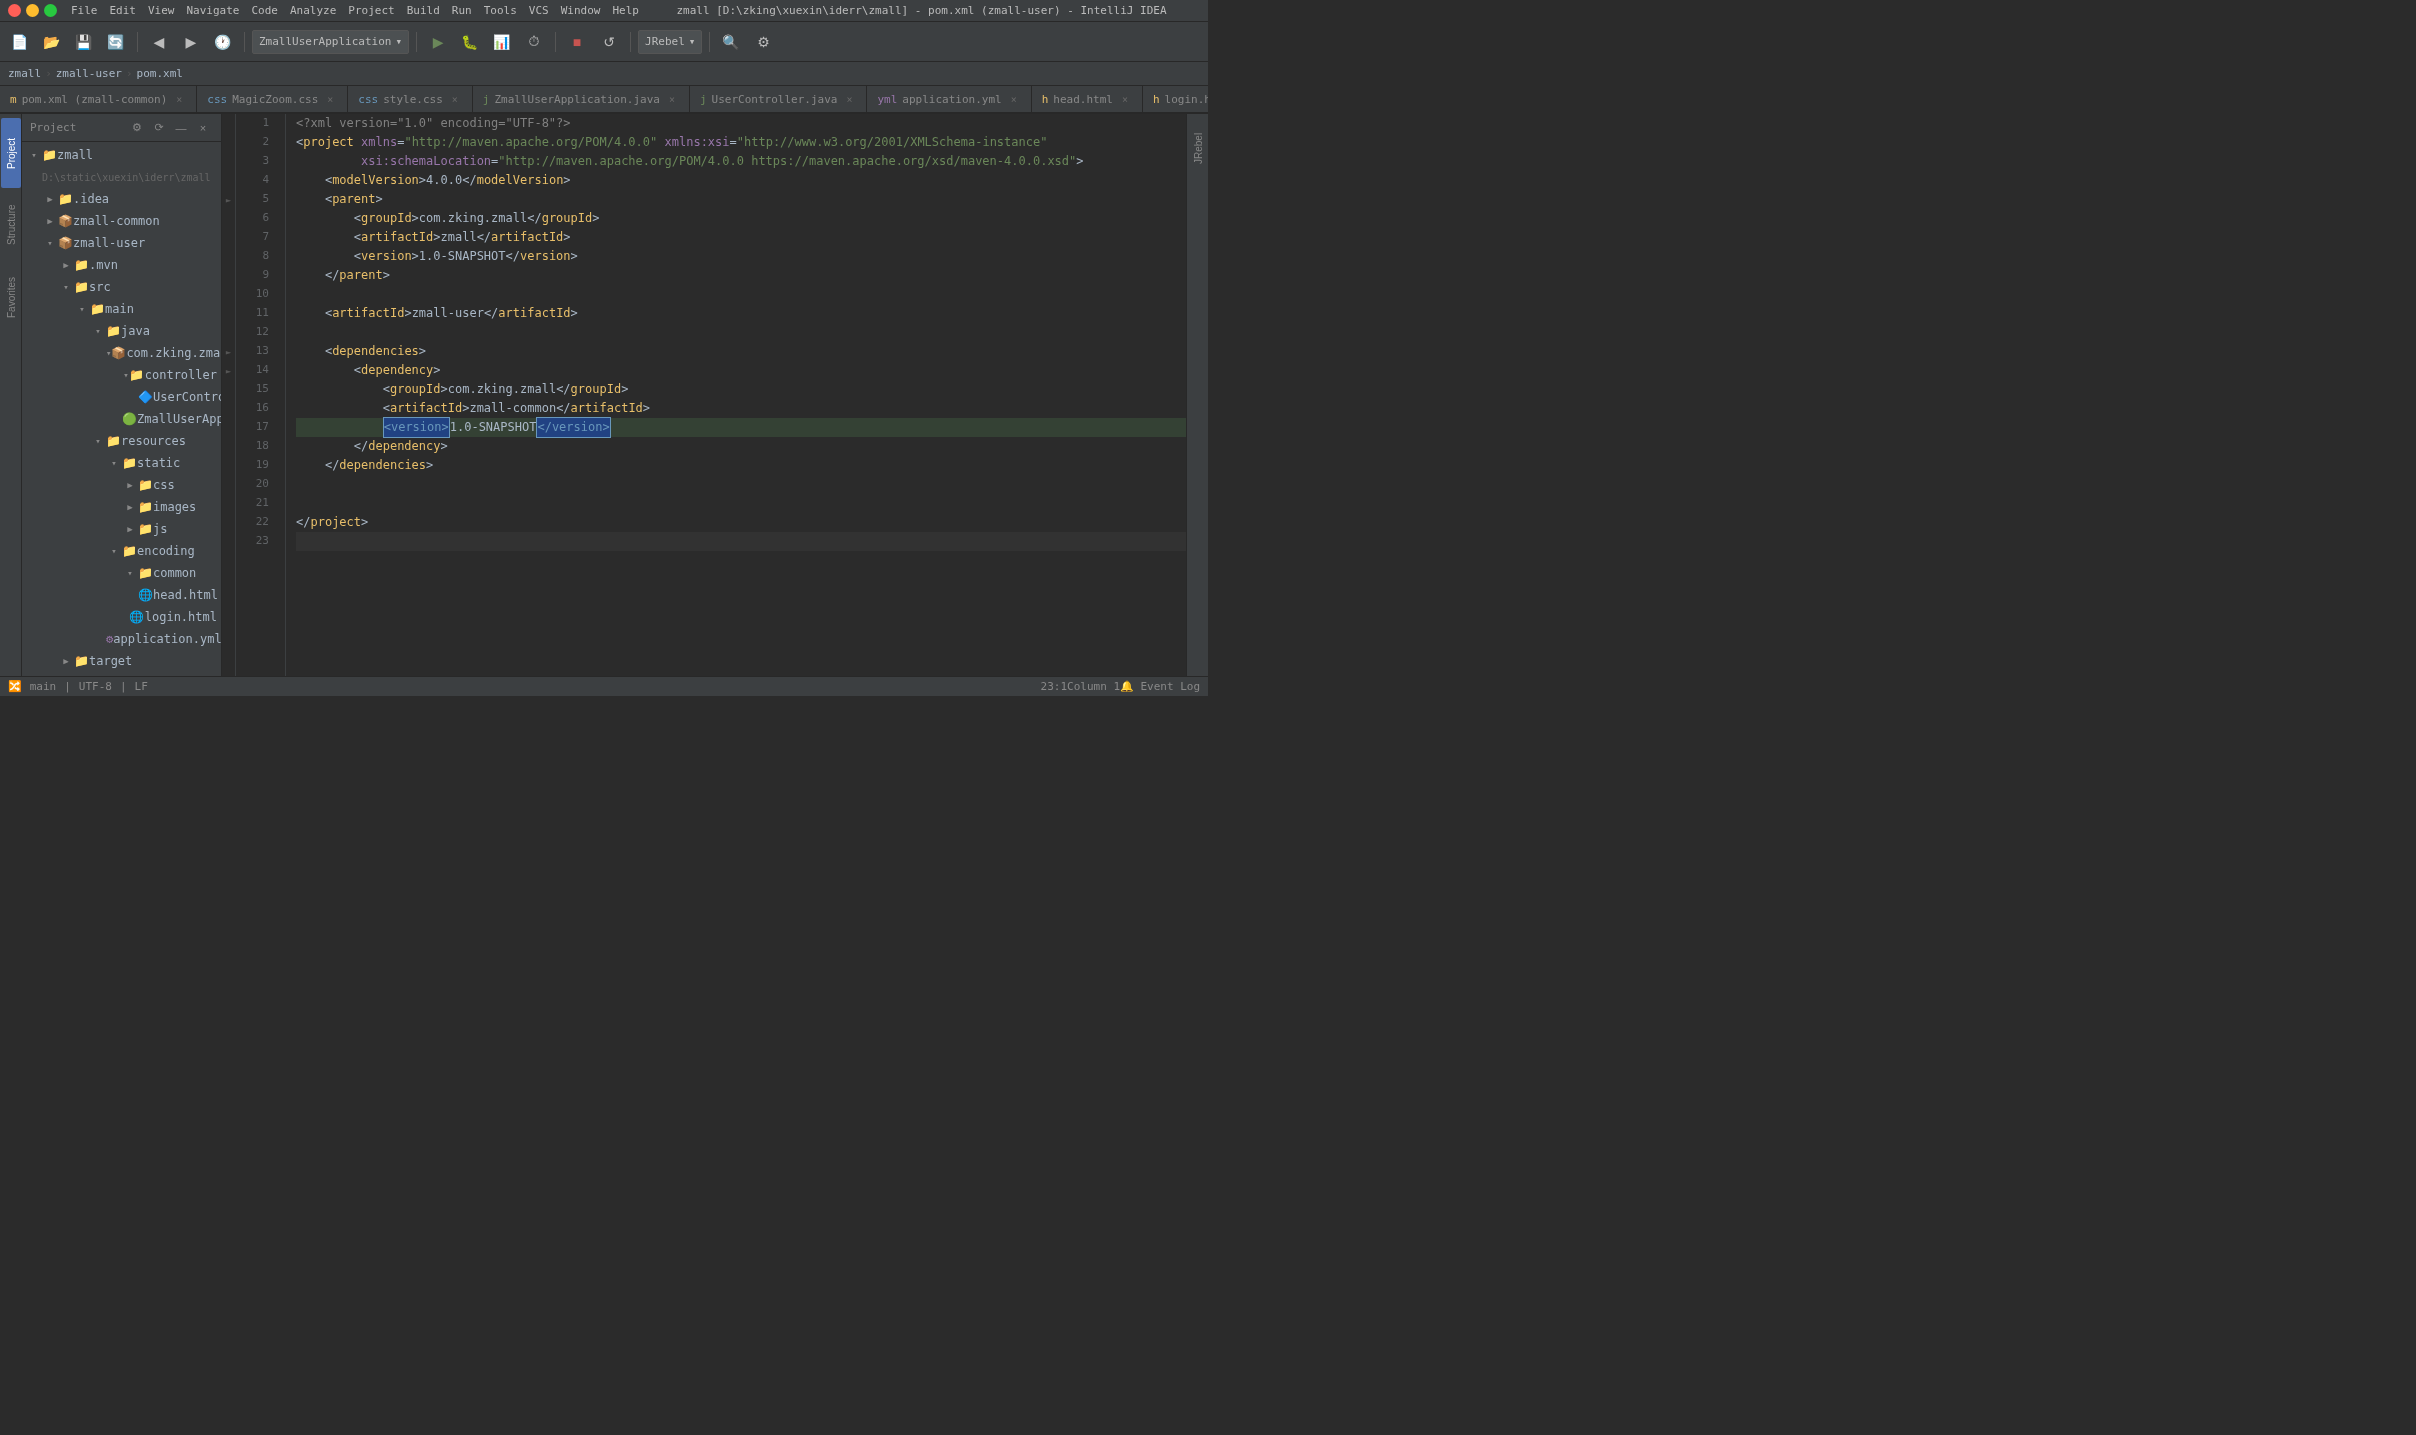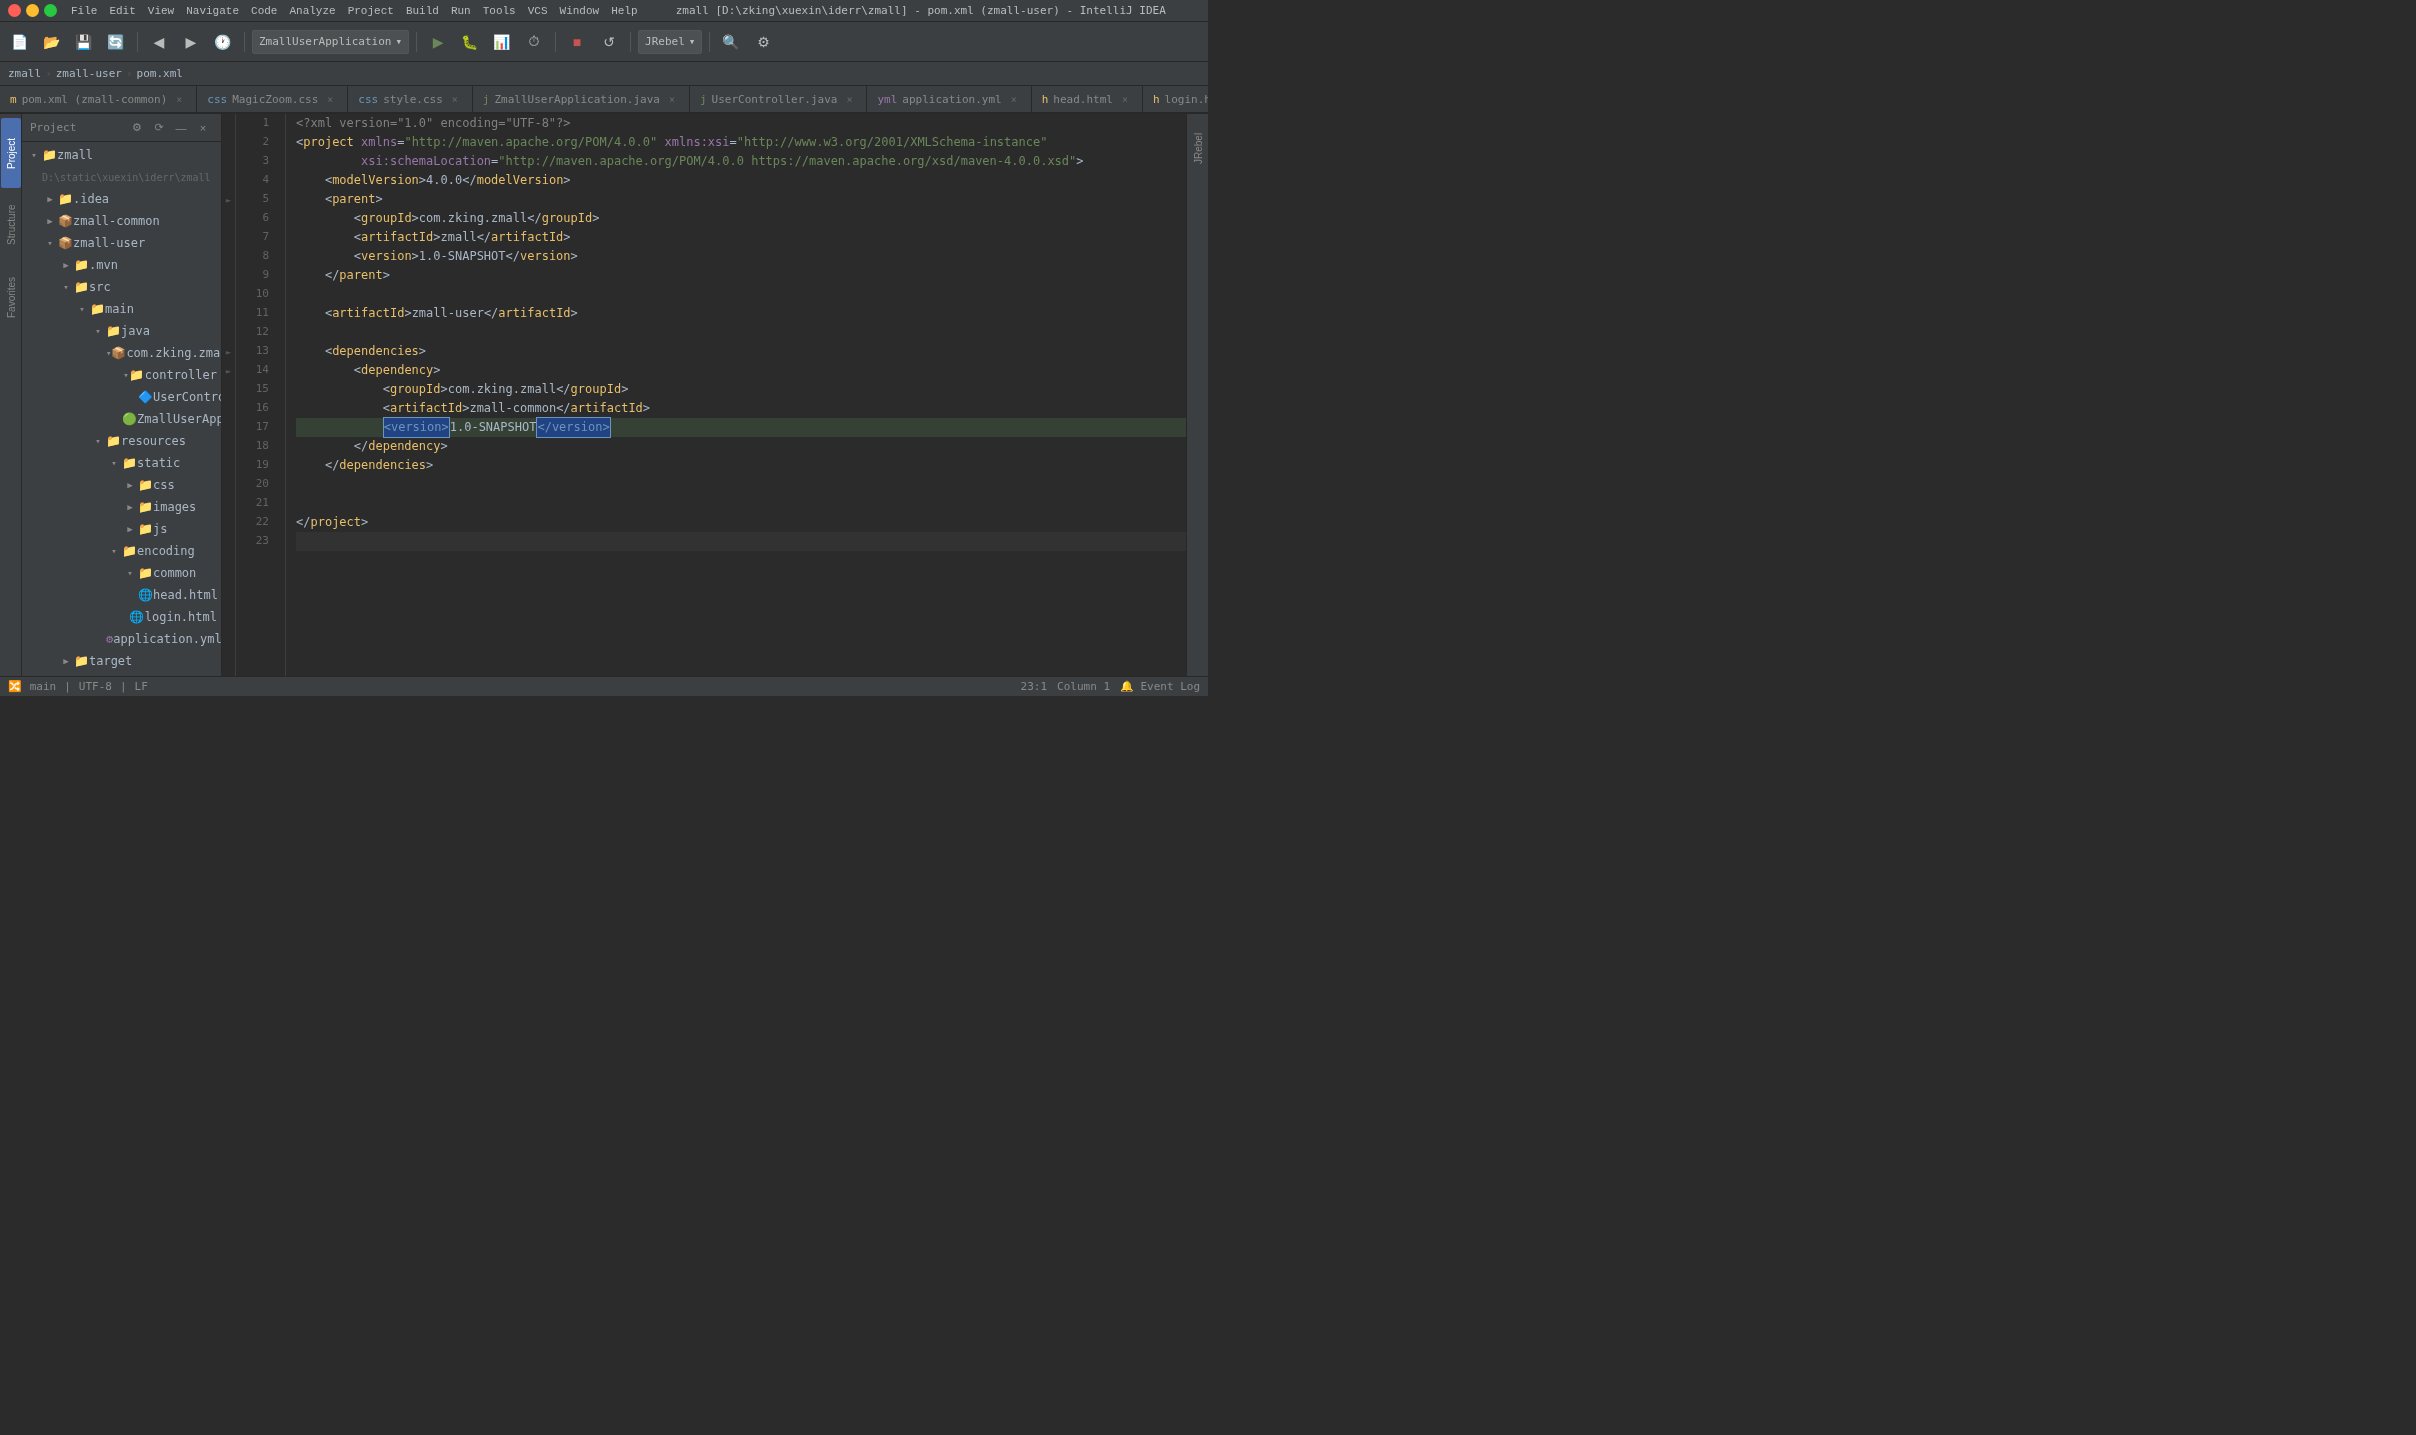--- a/index.html
+++ b/index.html
@@ -23,21 +23,21 @@
       color: #bbbbbb;
       font-size: 11px;
       border-bottom: 1px solid #282828;
     }
     .title-bar-title { flex: 1; text-align: center; }
     .title-bar-btn { width: 13px; height: 13px; border-radius: 50%; border: none; cursor: pointer; }
     .tb-red { background: #ff5f57; }
     .tb-yellow { background: #ffbd2e; }
     .tb-green { background: #28c940; }
     .title-bar-menu { display: flex; gap: 12px; font-size: 11px; color: #bbbbbb; padding: 0 4px; }
-    .title-bar-menu span { cursor: pointer; font-family: Liberation Mono, monospace; }
+    .title-bar-menu span { cursor: pointer; }
 
     
     .toolbar {
       height: 40px;
       background: #3c3f41;
       display: flex;
       align-items: center;
       padding: 0 6px;
       gap: 4px;
       border-bottom: 1px solid #282828;
@@ -228,21 +228,21 @@
       background: #3c3f41;
       border-top: 1px solid #282828;
       display: flex;
       align-items: center;
       padding: 0 8px;
       font-size: 11px;
       color: #888;
       gap: 10px;
     }
     .status-left { display: flex; align-items: center; gap: 8px; }
-    .status-right { margin-left: auto; display: flex; gap: 10px; }
+    .status-right { margin-left: auto; display: flex; }
 
     
     .side-panel {
       width: 22px;
       background: #3c3f41;
       border-left: 1px solid #282828;
       display: flex;
       flex-direction: column;
       align-items: center;
       padding-top: 4px;

